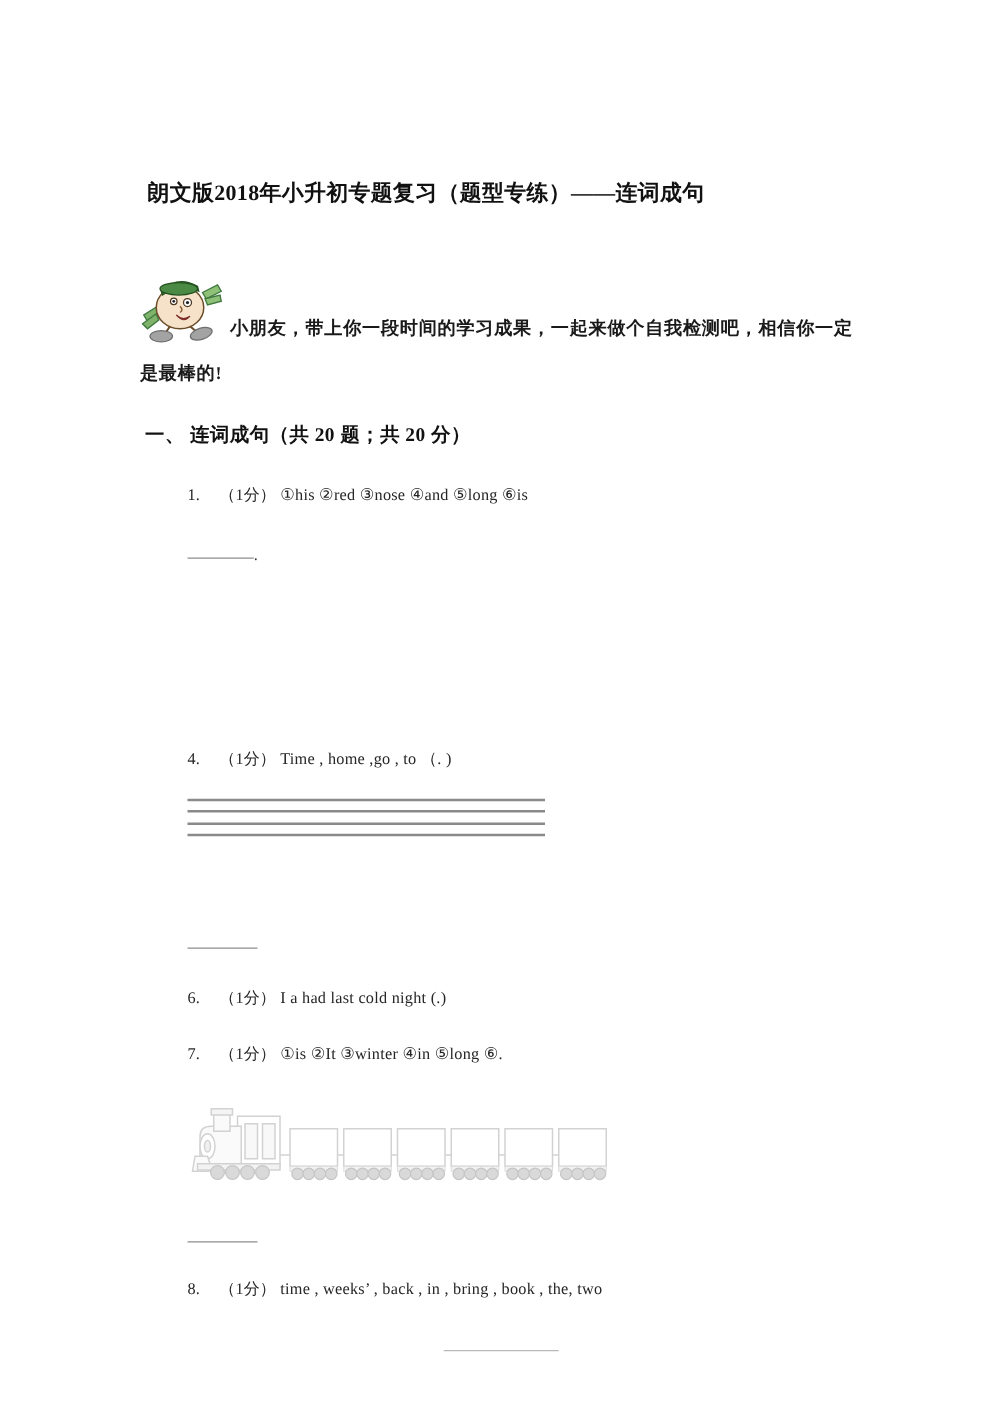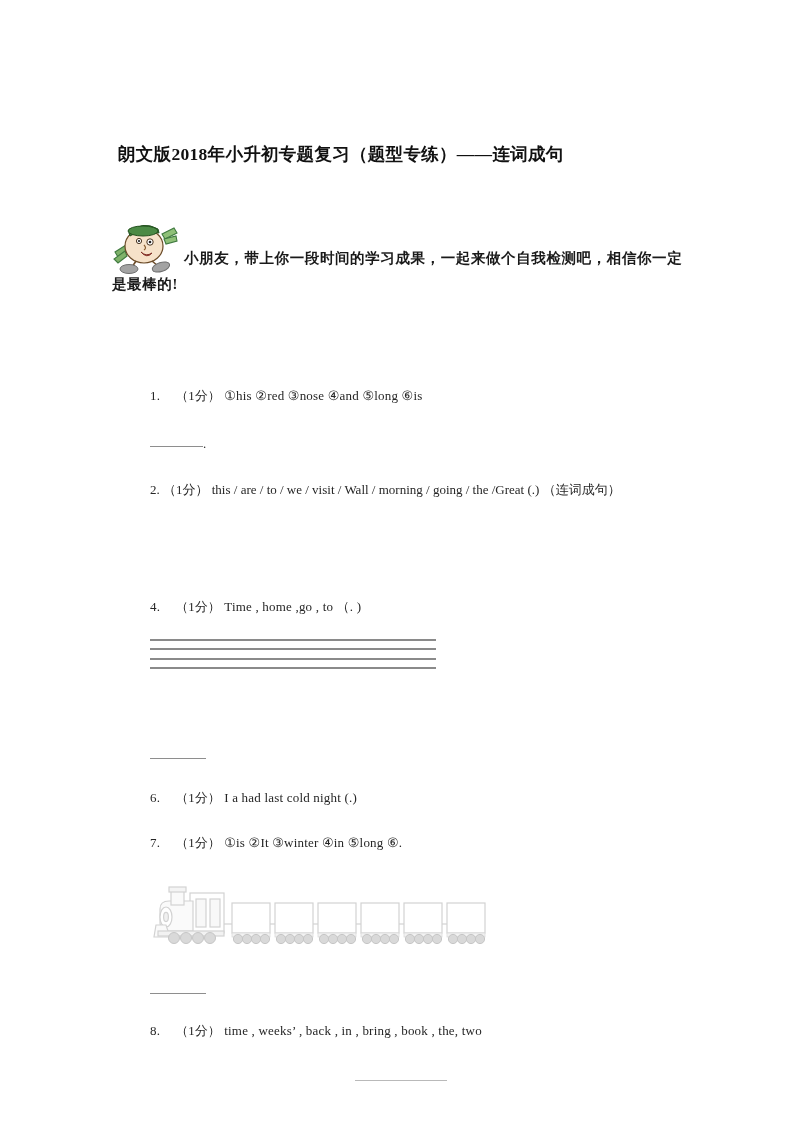--- a/index.html
+++ b/index.html
@@ -50,21 +50,21 @@
     width: 72px;
     height: 56px;
   }
   .intro-text {
     position: absolute;
     left: 0px;
     top: 26px;
     width: 578px;
     font-size: 14.5px;
     font-weight: bold;
-    line-height: 26px;
+    line-height: 36px;
     text-indent: 72px;
     letter-spacing: 0.6px;
     color: #1a1a1a;
   }
 
   
   .section-heading {
     position: absolute;
     left: 116px;
     top: 291px;
@@ -203,35 +203,30 @@
         <path d="M24 42 L20 48" stroke="#6b4b28" stroke-width="1.6" fill="none"></path>
         <path d="M40 42 L46 47" stroke="#6b4b28" stroke-width="1.6" fill="none"></path>
         <ellipse cx="17" cy="50" rx="9" ry="4.5" fill="#a3a3a3" stroke="#6f6f6f" stroke-width="1"></ellipse>
         <ellipse cx="49" cy="48" rx="9" ry="4.5" fill="#a3a3a3" stroke="#6f6f6f" stroke-width="1" transform="rotate(-18 49 48)"></ellipse>
       </svg>
     </div>
 
     <div class="intro-text">小朋友，带上你一段时间的学习成果，一起来做个自我检测吧，相信你一定是最棒的!</div>
   </div>
 
+  <div class="section-heading">一、 连词成句（共 20 题；共 20 分）</div>
 
   <div class="q" style="top:341px;">
     <span class="num">1.</span>
     <span class="cn">（1分）</span>
     <span class="body">①his ②red ③nose ④and ⑤long ⑥is</span>
   </div>
   <div class="blank-line" style="left:150px; top:399px; width:53px;"></div>
   <div class="blank-dot" style="left:203px; top:389px;">.</div>
 
-  <div class="q-wrap" style="top:427px;">
-    <span class="ind"></span><span class="num">2.</span>
-    <span class="cn">（1分）</span>
-    <span class="body">this / are / to / we / visit / Wall / morning / going / the /Great (.)</span>
-    <span class="cn">（连词成句）</span>
-  </div>
 
 
   <div class="q" style="top:551px;">
     <span class="num">4.</span>
     <span class="cn">（1分）</span>
     <span class="body">Time , home ,go , to  （. )</span>
   </div>
   <div class="staff" style="top:592px;">
     <div class="ln"></div>
     <div class="ln"></div>

